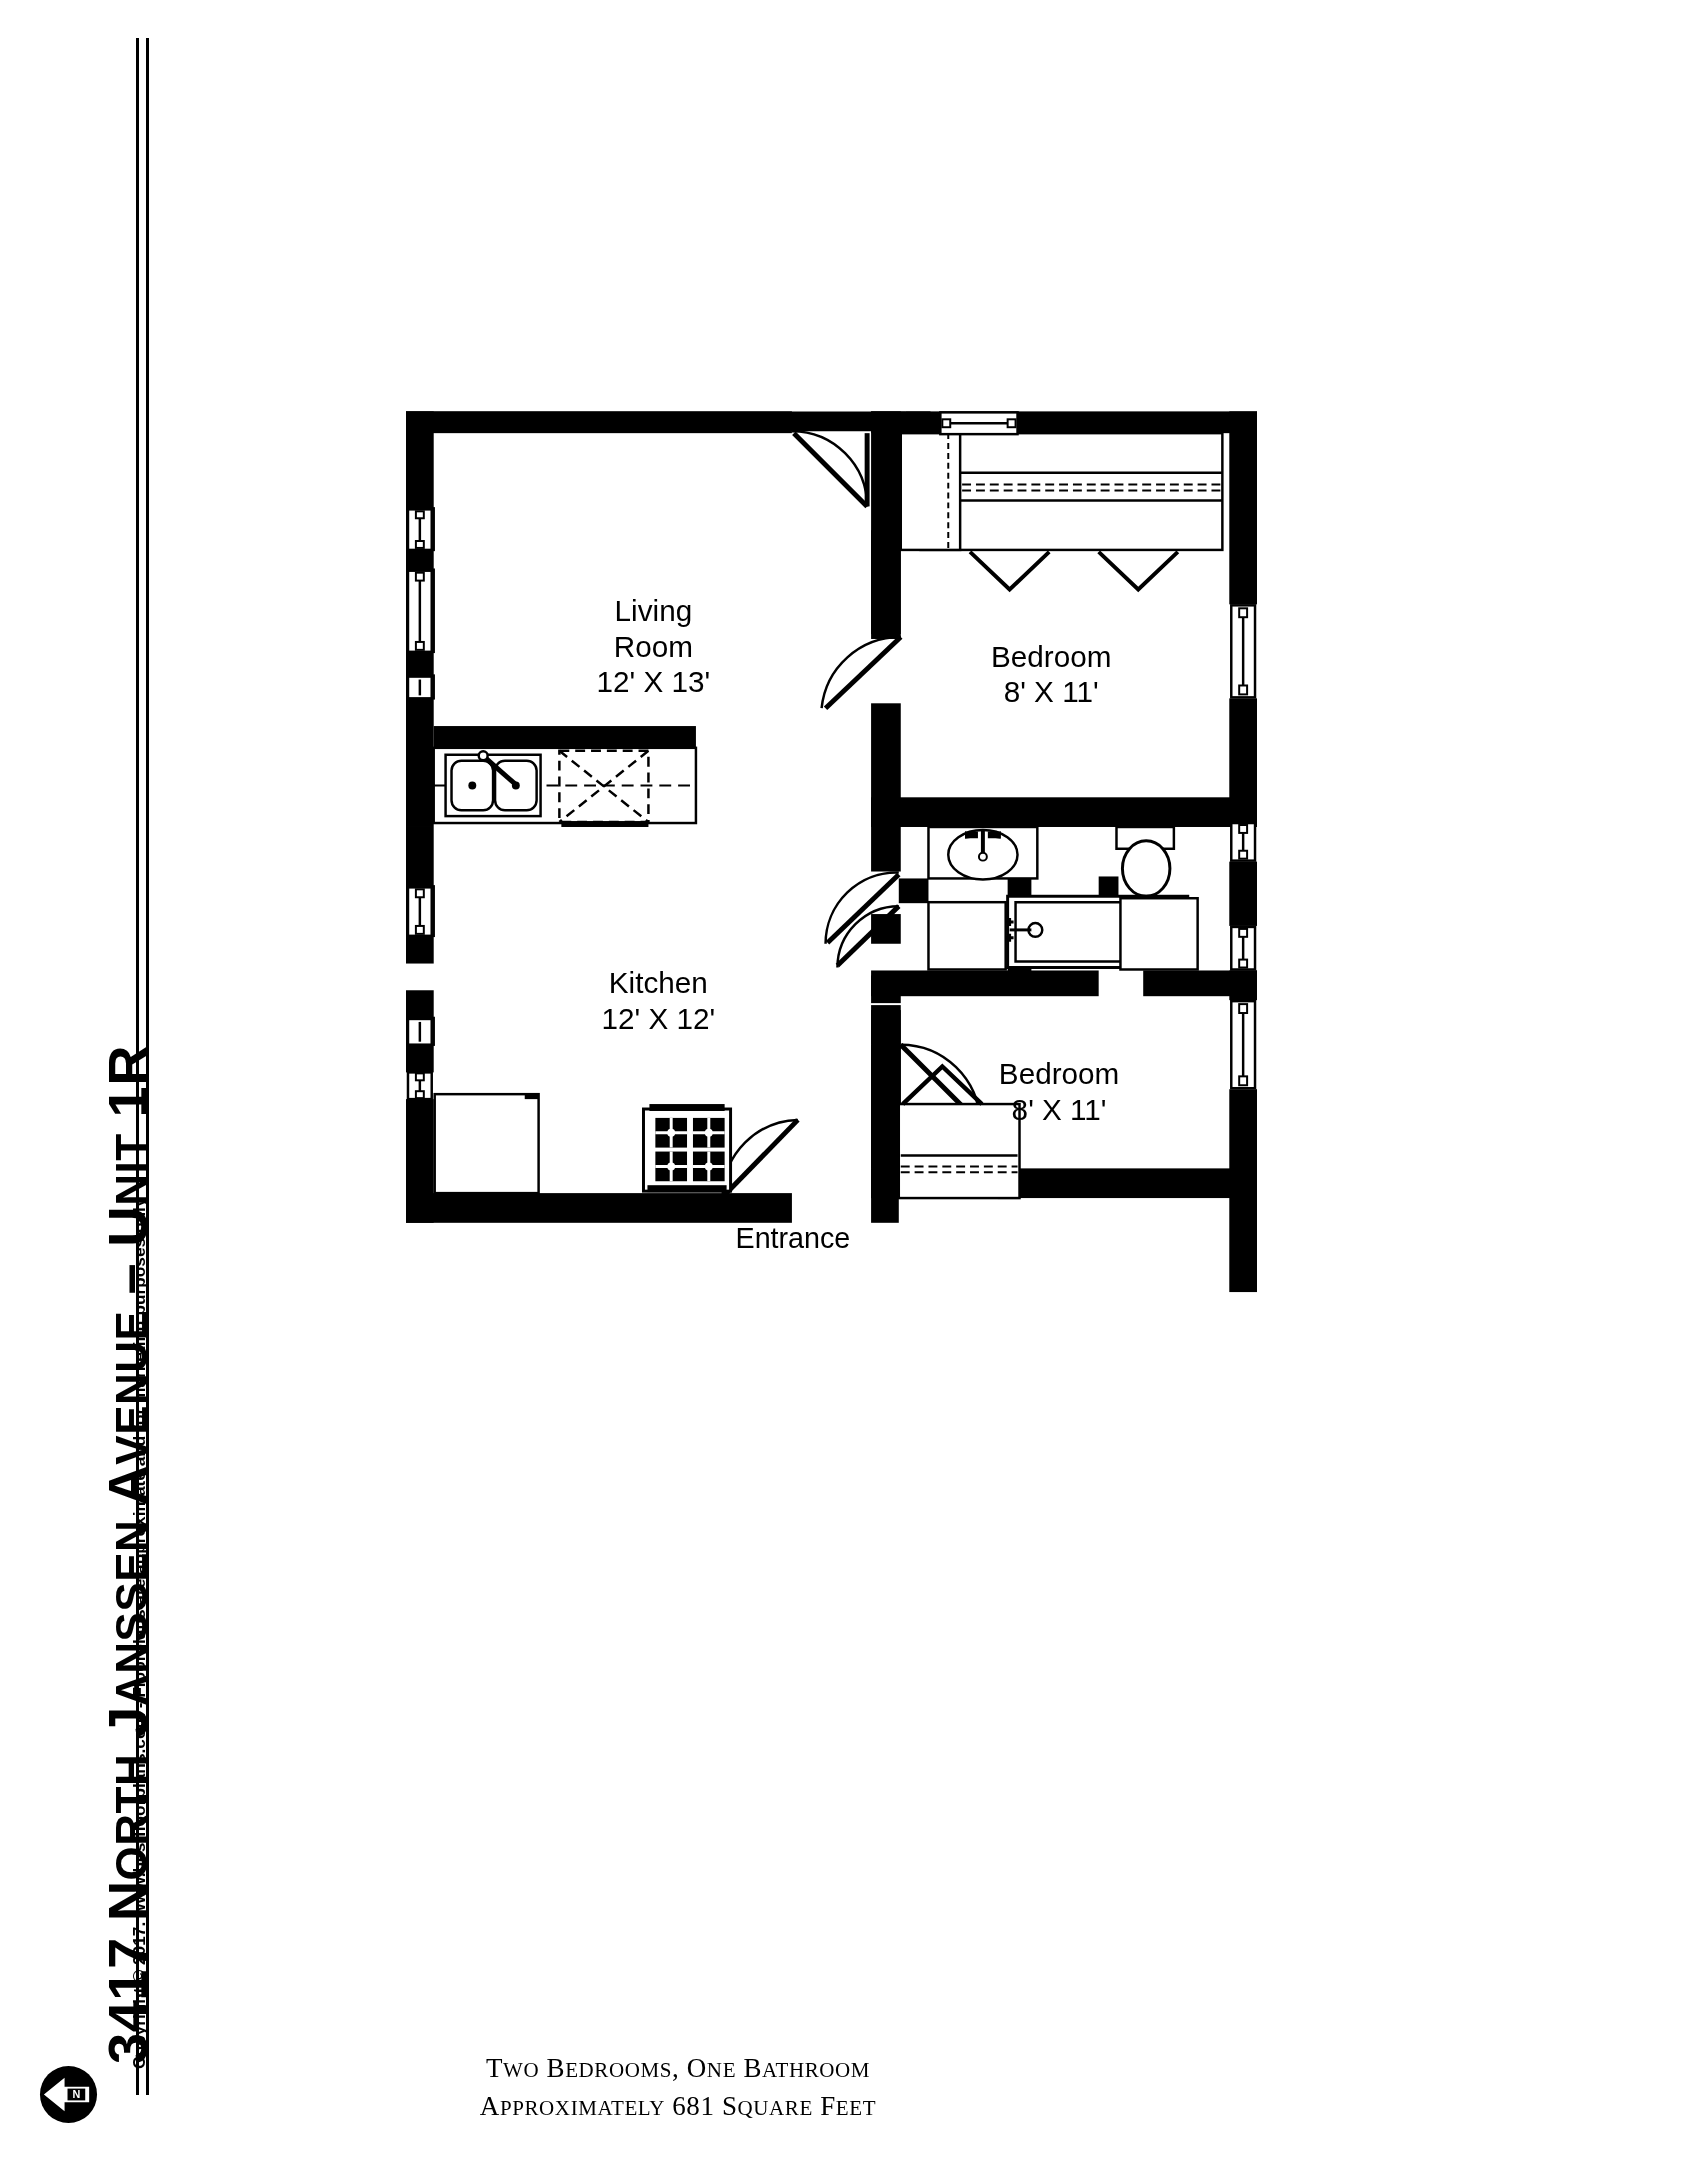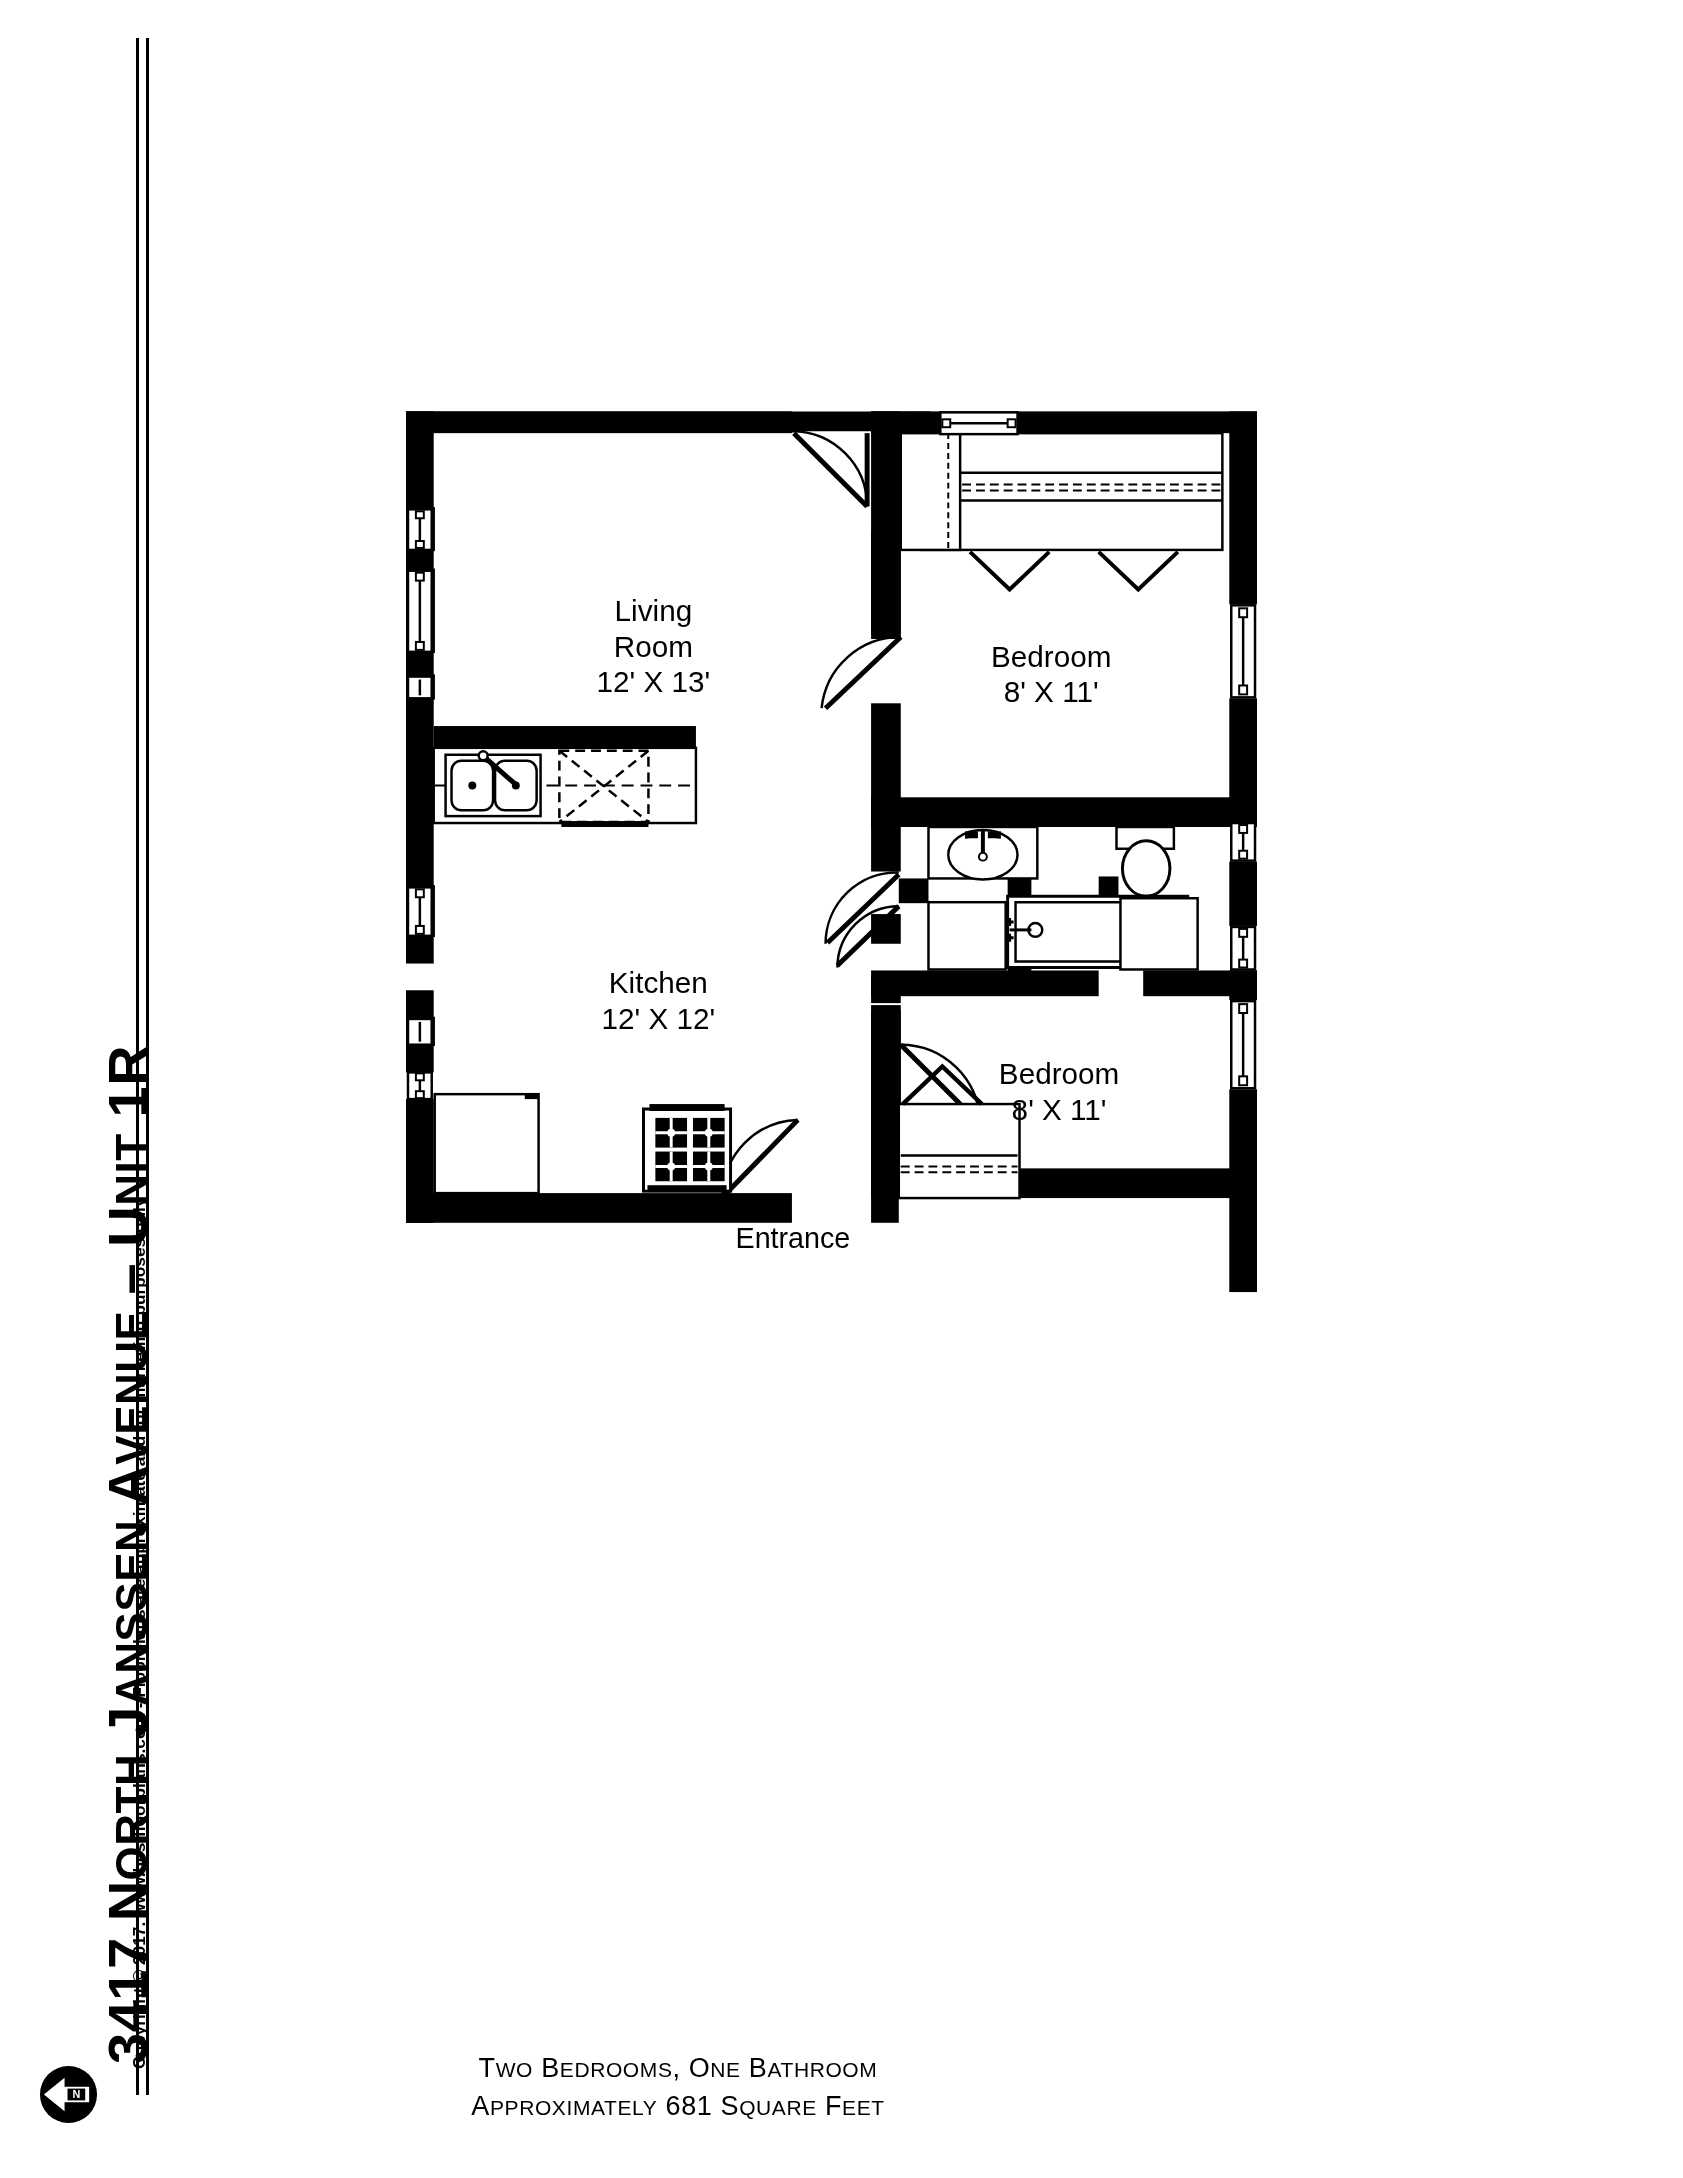--- a/index.html
+++ b/index.html
@@ -87,20 +87,21 @@
     text-anchor: start;
   }
 
   
   #caption {
     position: absolute;
     left: 0;
     top: 2049px;
     width: 1356px;
     text-align: center;
+    font-family: Liberation Serif, serif;
   }
   #caption div {
     font-size: 27px;
     letter-spacing: 0.6px;
     color: #000;
     line-height: 1.42;
     white-space: nowrap;
   }
   #caption .sc { font-size: 21px; }
 </style>

